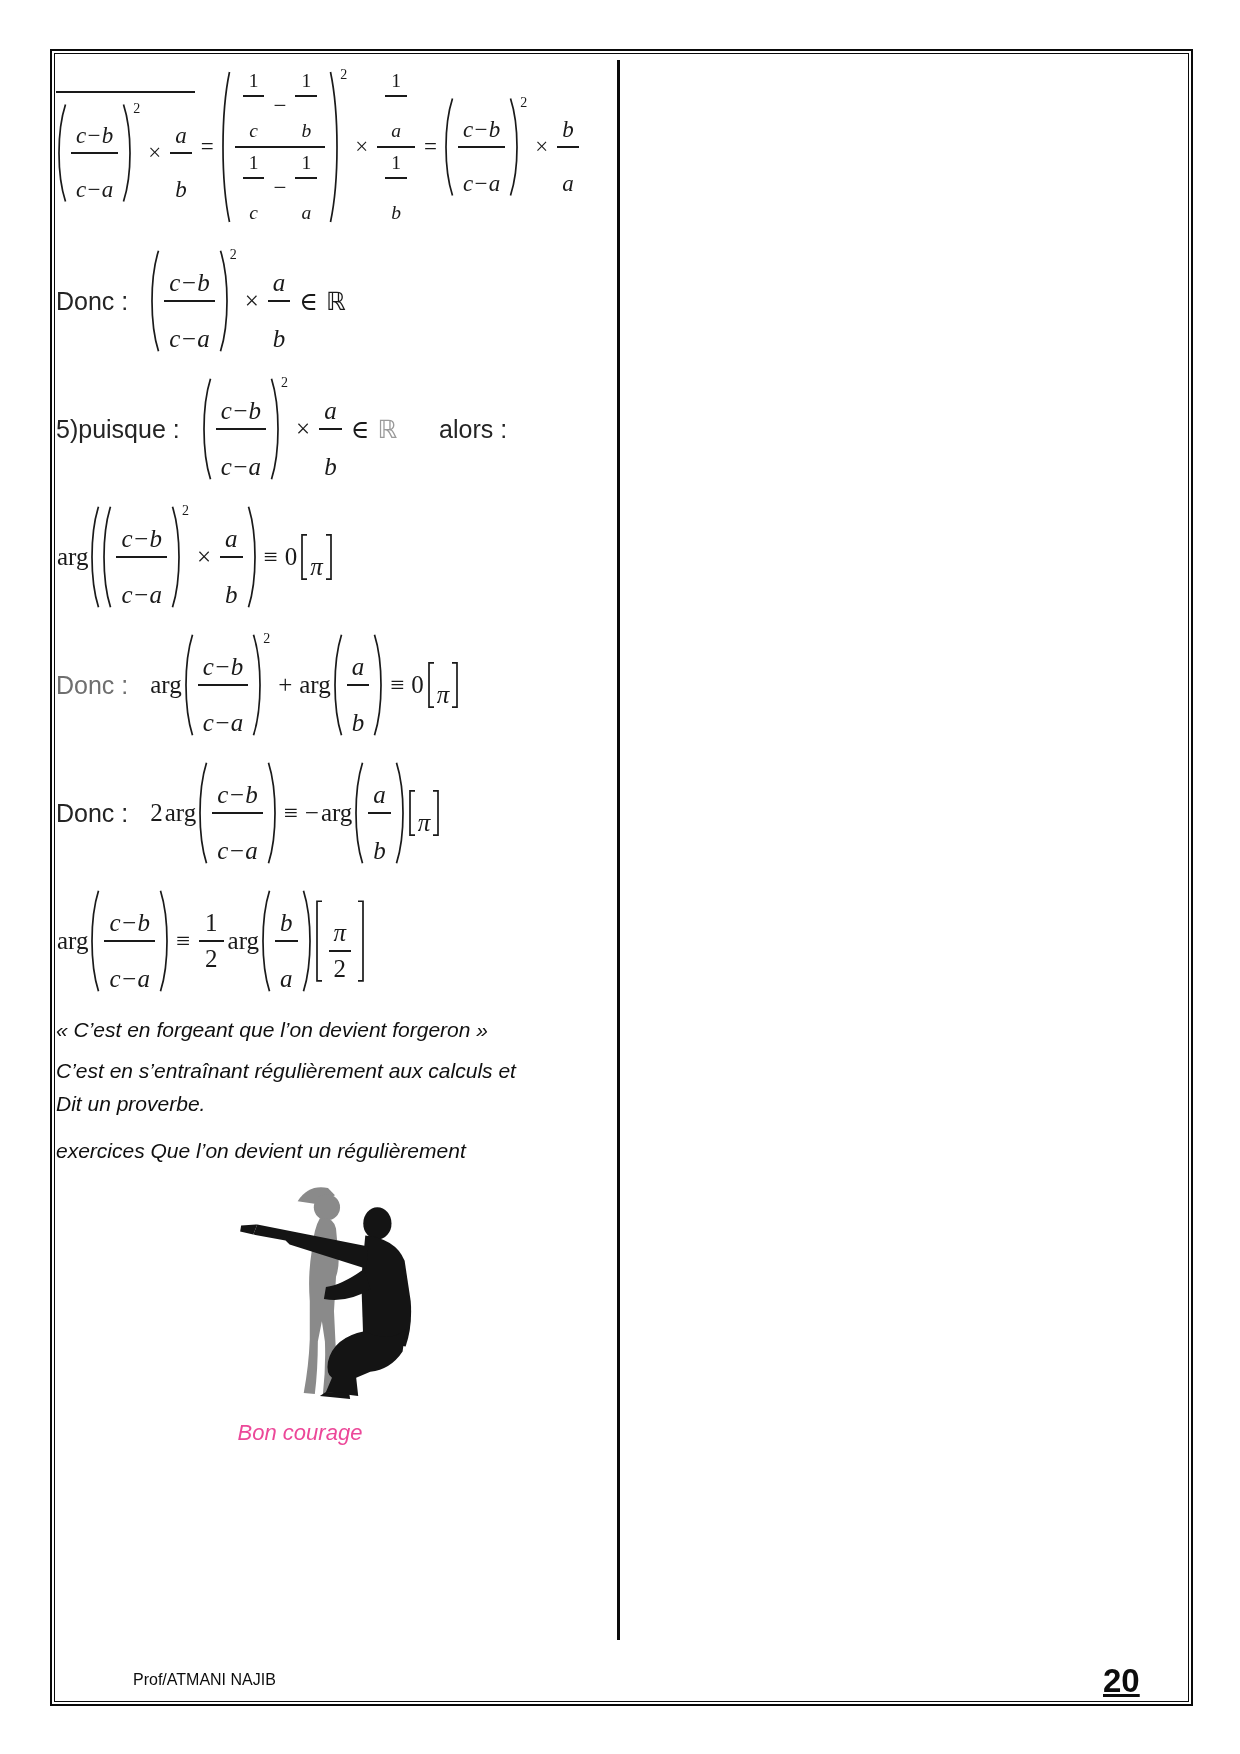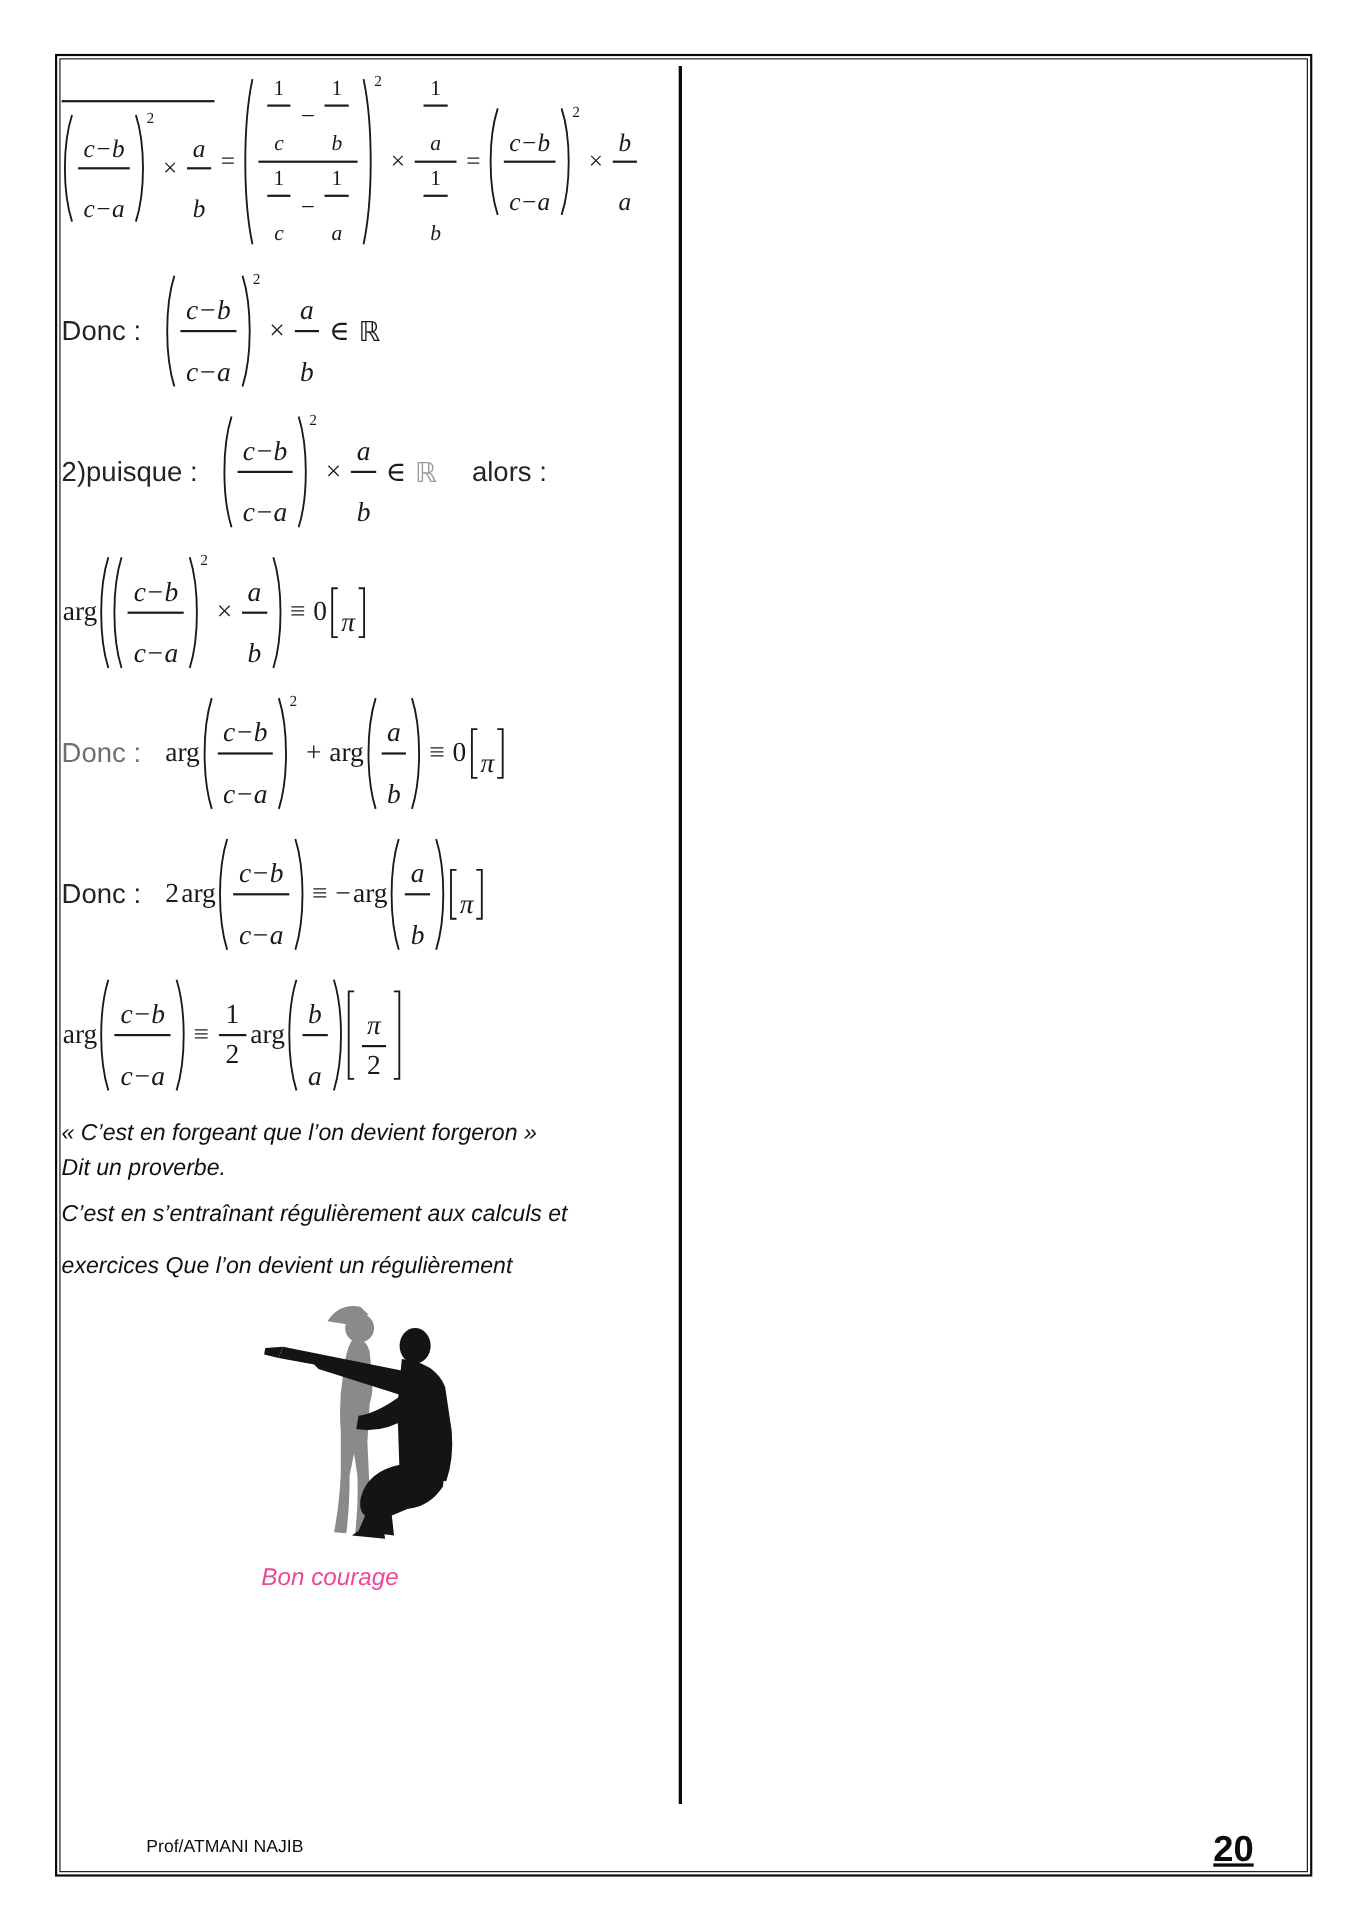--- a/index.html
+++ b/index.html
@@ -18,21 +18,21 @@
   .s-it{font-style:italic;margin-top:20px;}
   .s-rm{font-style:normal;padding:0 1px;}
   .s-op{font-style:normal;padding:0 6px;}
   .s-bb{font-style:normal;font-family:"DejaVu Sans","DejaVu Serif",sans-serif;padding:0 2px;}
   .s-bbg{font-style:normal;font-family:"DejaVu Sans","DejaVu Serif",sans-serif;color:#9a9a9a;padding:0 2px;}
   .s-lbl{font-family:"Liberation Sans",sans-serif;font-style:normal;font-size:25px;
          color:#242424;margin-right:14px;white-space:pre;}
   .s-lblg{font-family:"Liberation Sans",sans-serif;font-style:normal;font-size:25px;
           color:#6f6f6f;margin-right:14px;white-space:pre;}
   .s-lbl2{font-family:"Liberation Sans",sans-serif;font-style:normal;font-size:25px;
-          color:#242424;margin-left:30px;white-space:pre;}
+          color:#242424;margin-left:40px;white-space:pre;}
   .frac{display:inline-flex;flex-direction:column;align-items:center;margin:0 3px;}
   .frac .num{display:inline-flex;align-items:center;justify-content:center;
              padding:1px 5px 3px;border-bottom:2px solid #1a1a1a;}
   .frac .den{display:inline-flex;align-items:center;justify-content:center;padding:3px 5px 1px;}
   .frac .frac{font-size:0.85em;}
   .pgroup{display:inline-flex;align-items:stretch;margin:0 1px;}
   .pinner{display:inline-flex;align-items:center;padding:0 1px;}
   .fence{display:inline-flex;width:10px;align-self:stretch;}
   .fence svg{width:100%;height:auto;min-height:100%;}
   .psup{font-style:normal;font-size:14px;align-self:flex-start;line-height:1;margin:0 1px 0 1px;}
@@ -238,21 +238,21 @@
             <span class="s-it">a</span>
           </span>
           <span class="den">
             <span class="s-it">b</span>
           </span>
         </span>
         <span class="s-op">∈</span>
         <span class="s-bb">ℝ</span>
       </div>
     <div class="mathline">
-        <span class="s-lbl">2)puisque : </span>
+        <span class="s-lbl">5)puisque : </span>
         <span class="pgroup">
           <span class="fence">
             <svg viewBox="0 0 10 40" preserveAspectRatio="none">
               <path d="M8.5 1 C3.5 7 2 13 2 20 C2 27 3.5 33 8.5 39" fill="none" stroke="currentColor" stroke-width="1.7" vector-effect="non-scaling-stroke"></path>
             </svg>
           </span>
           <span class="pinner">
             <span class="frac">
               <span class="num">
                 <span class="s-it">c−b</span>
@@ -557,22 +557,22 @@
           </span>
           <span class="fence">
             <svg viewBox="0 0 10 40" preserveAspectRatio="none">
               <path d="M2 1.5 L7 1.5 L7 38.5 L2 38.5" fill="none" stroke="currentColor" stroke-width="1.7" vector-effect="non-scaling-stroke"></path>
             </svg>
           </span>
         </span>
       </div>
 
     <div class="quote">« C’est en forgeant que l’on devient forgeron »</div>
+    <div class="quote q3">C’est en s’entraînant régulièrement aux calculs et</div>
     <div class="quote">Dit un proverbe.</div>
-    <div class="quote q3">C’est en s’entraînant régulièrement aux calculs et</div>
     <div class="quote q4">exercices Que l’on devient un régulièrement</div>
 
     <div class="figure">
       <svg width="212" height="222" viewBox="0 0 210 220" role="img">
 
         <g fill="#8a8a8a">
           <path d="M88 24 L68 21 Q79 4 98 8 L105 15 Z"></path>
           <circle cx="97" cy="27" r="13"></circle>
           <path d="M90 38 Q103 36 106 48 L108 70 Q110 84 106 96 L104 130 L106 172 Q107 198 104 212
                    L93 212 Q96 186 95 160 L92 140 L88 160 Q88 188 85 212 L74 211 Q79 184 80 158

